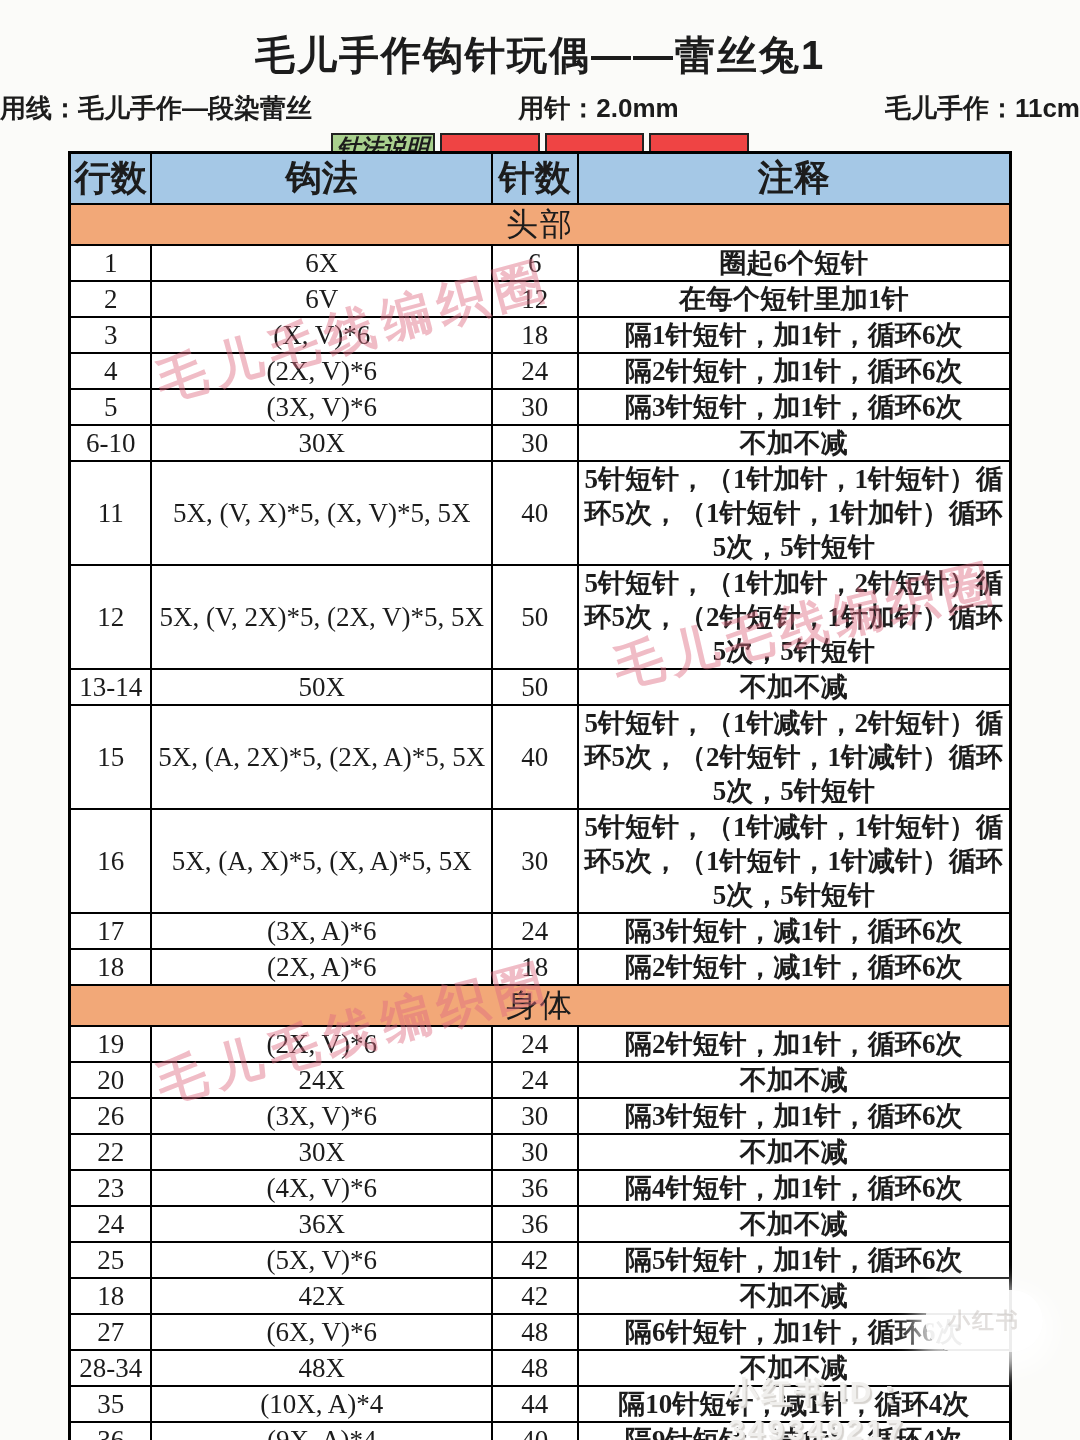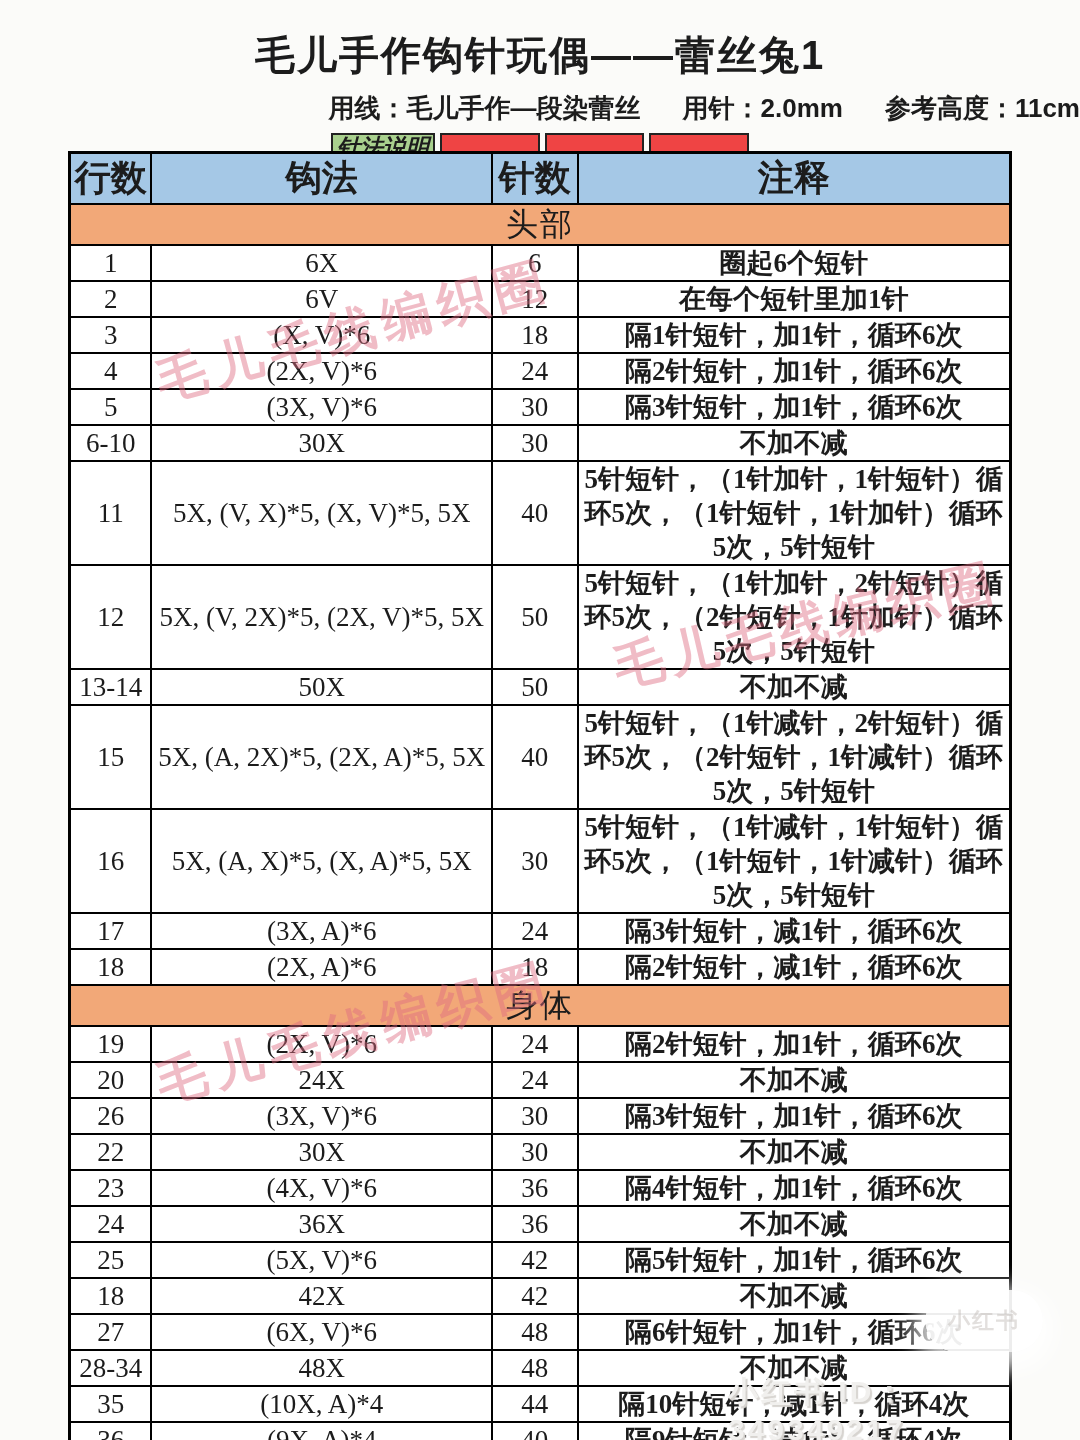--- a/index.html
+++ b/index.html
@@ -7,21 +7,21 @@
     --section-orange:#F2A878;
     --legend-green:#A9D18E;
     --wm-pink:rgba(222,106,128,0.45);
   }
   *{box-sizing:border-box;}
   body{margin:0;width:1080px;height:1440px;overflow:hidden;background:#fbfbf9;}
   .page{position:relative;width:1080px;height:1440px;font-family:"Liberation Serif","DejaVu Serif",serif;color:#1c1c1c;}
 
   .title{font-family:"Liberation Sans","DejaVu Sans",sans-serif;font-size:40px;font-weight:bold;
          text-align:center;margin:0;padding-top:28px;letter-spacing:2px;}
-  .subtitle{font-family:"Liberation Sans","DejaVu Sans",sans-serif;display:flex;justify-content:flex-end;
+  .subtitle{font-family:"Liberation Sans","DejaVu Sans",sans-serif;display:flex;justify-content:space-between;
          gap:42px;font-size:26px;font-weight:bold;margin-top:8px;}
   .legend{display:flex;justify-content:center;gap:5px;margin-top:7px;font-size:23px;font-weight:bold;}
   .legend-label{background:var(--legend-green);border:2px solid #222;padding:0 4px;line-height:26px;font-style:italic;}
   .legend-item{background:#ef4444;border:2px solid #222;padding:16px 10px;line-height:26px;}
 
   .table-wrap{position:absolute;left:68px;top:151px;width:944px;z-index:1;}
   table{width:100%;border-collapse:collapse;border:3px solid #000;background:#fff;table-layout:fixed;}
   th{background:var(--header-blue);border:2px solid #000;font-size:36px;font-weight:bold;height:33px;padding:0;}
   td{border:2px solid #000;font-size:27px;text-align:center;padding:0 5px;height:28px;line-height:1.22;}
   tr.section-row td{background:var(--section-orange);font-size:32px;height:33px;letter-spacing:2px;}
@@ -46,21 +46,21 @@
 </head>
 <body>
 
 <div class="page">
 
   <h1 class="title">毛儿手作钩针玩偶——蕾丝兔1</h1>
 
   <div class="subtitle">
     <span>用线：毛儿手作—段染蕾丝</span>
     <span>用针：2.0mm</span>
-    <span>参考高度：11cm</span>
+    <span>毛儿手作：11cm</span>
   </div>
 
   <div class="legend">
     <span class="legend-label">针法说明</span>
     <span class="legend-item">X=短针</span>
     <span class="legend-item">V=加针</span>
     <span class="legend-item">A=减针</span>
   </div>
 
   <div class="table-wrap">

